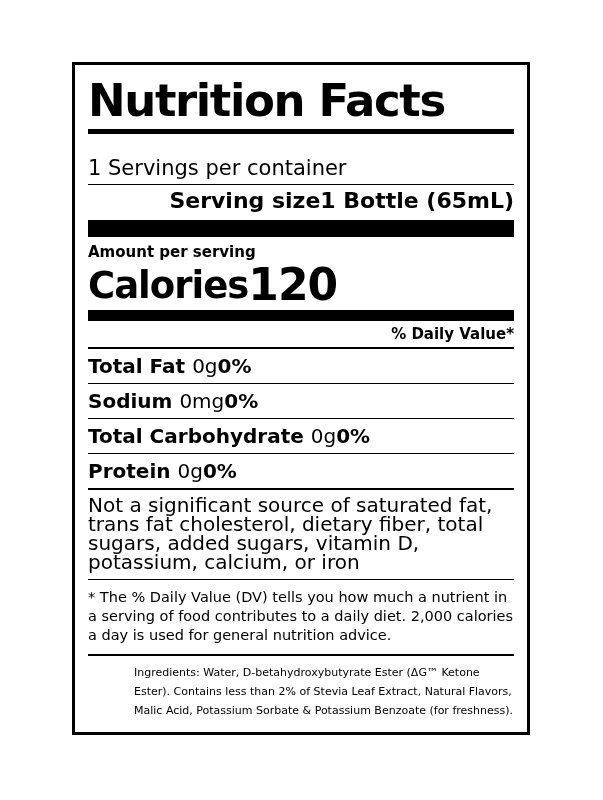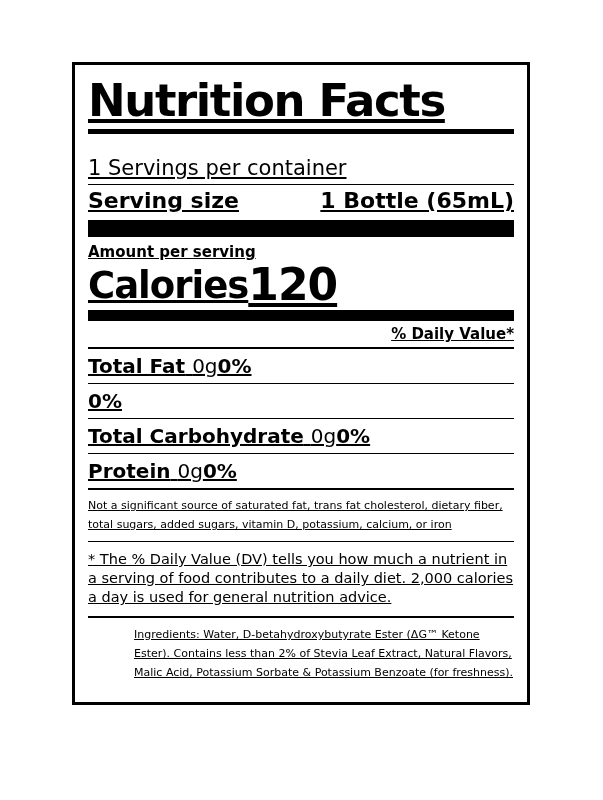--- a/index.html
+++ b/index.html
@@ -22,22 +22,21 @@
     box-sizing: border-box;
   }
   .panel {
     position: absolute;
     left: 72px;
     top: 62px;
     width: 458px;
     box-sizing: border-box;
     border: 3px solid #000000;
     background: #ffffff;
-    padding: 8px 13px 18px 13px;
-    text-decoration: underline;
+    padding: 8px 13px 10px 13px;
   }
 
   
   .nf-title {
     font-family: "DejaVu Sans", sans-serif;
     font-weight: bold;
     font-size: 45px;
     line-height: 52px;
     letter-spacing: -1.4px;
     margin: 2px 0 2px 0;
@@ -53,21 +52,21 @@
   .servings {
     font-size: 21px;
     line-height: 30px;
     padding: 3px 0 1px 0;
     white-space: nowrap;
     margin-top: 16px;
   }
 
   .serving-size-row {
     display: flex;
-    justify-content: space-between;
+    justify-content: flex-end;
     align-items: baseline;
     font-weight: bold;
     font-size: 22px;
     line-height: 30px;
     padding: 1px 0 4px 0;
     white-space: nowrap;
   }
 
   .amount-per {
     font-weight: bold;
@@ -107,21 +106,21 @@
     align-items: baseline;
     font-size: 20px;
     line-height: 26px;
     padding: 4px 0 4px 0;
   }
   .nutrient-name { font-weight: bold; }
   .nutrient-name .amt { font-weight: normal; }
   .nutrient-dv { font-weight: bold; }
 
   .footnote {
-    font-size: 11px;
+    font-size: 20px;
     line-height: 19px;
     padding: 6px 0 7px 0;
   }
   .footnote-dv {
     font-size: 14.5px;
     line-height: 19px;
     padding: 8px 0 9px 0;
   }
   .ingredients {
     font-size: 11px;
@@ -159,20 +158,21 @@
     <div class="dv-header">% Daily Value*</div>
     <div class="rule-thin"></div>
 
     <div class="nutrient-row">
       <span class="nutrient-name"><span>Total Fat</span> <span class="amt">0g</span></span>
       <span class="nutrient-dv">0%</span>
     </div>
     <div class="rule-hair"></div>
 
     <div class="nutrient-row">
+      <span class="nutrient-name"><span>Sodium</span> <span class="amt">0mg</span></span>
       <span class="nutrient-dv">0%</span>
     </div>
     <div class="rule-hair"></div>
 
     <div class="nutrient-row">
       <span class="nutrient-name"><span>Total Carbohydrate</span> <span class="amt">0g</span></span>
       <span class="nutrient-dv">0%</span>
     </div>
     <div class="rule-hair"></div>
 

